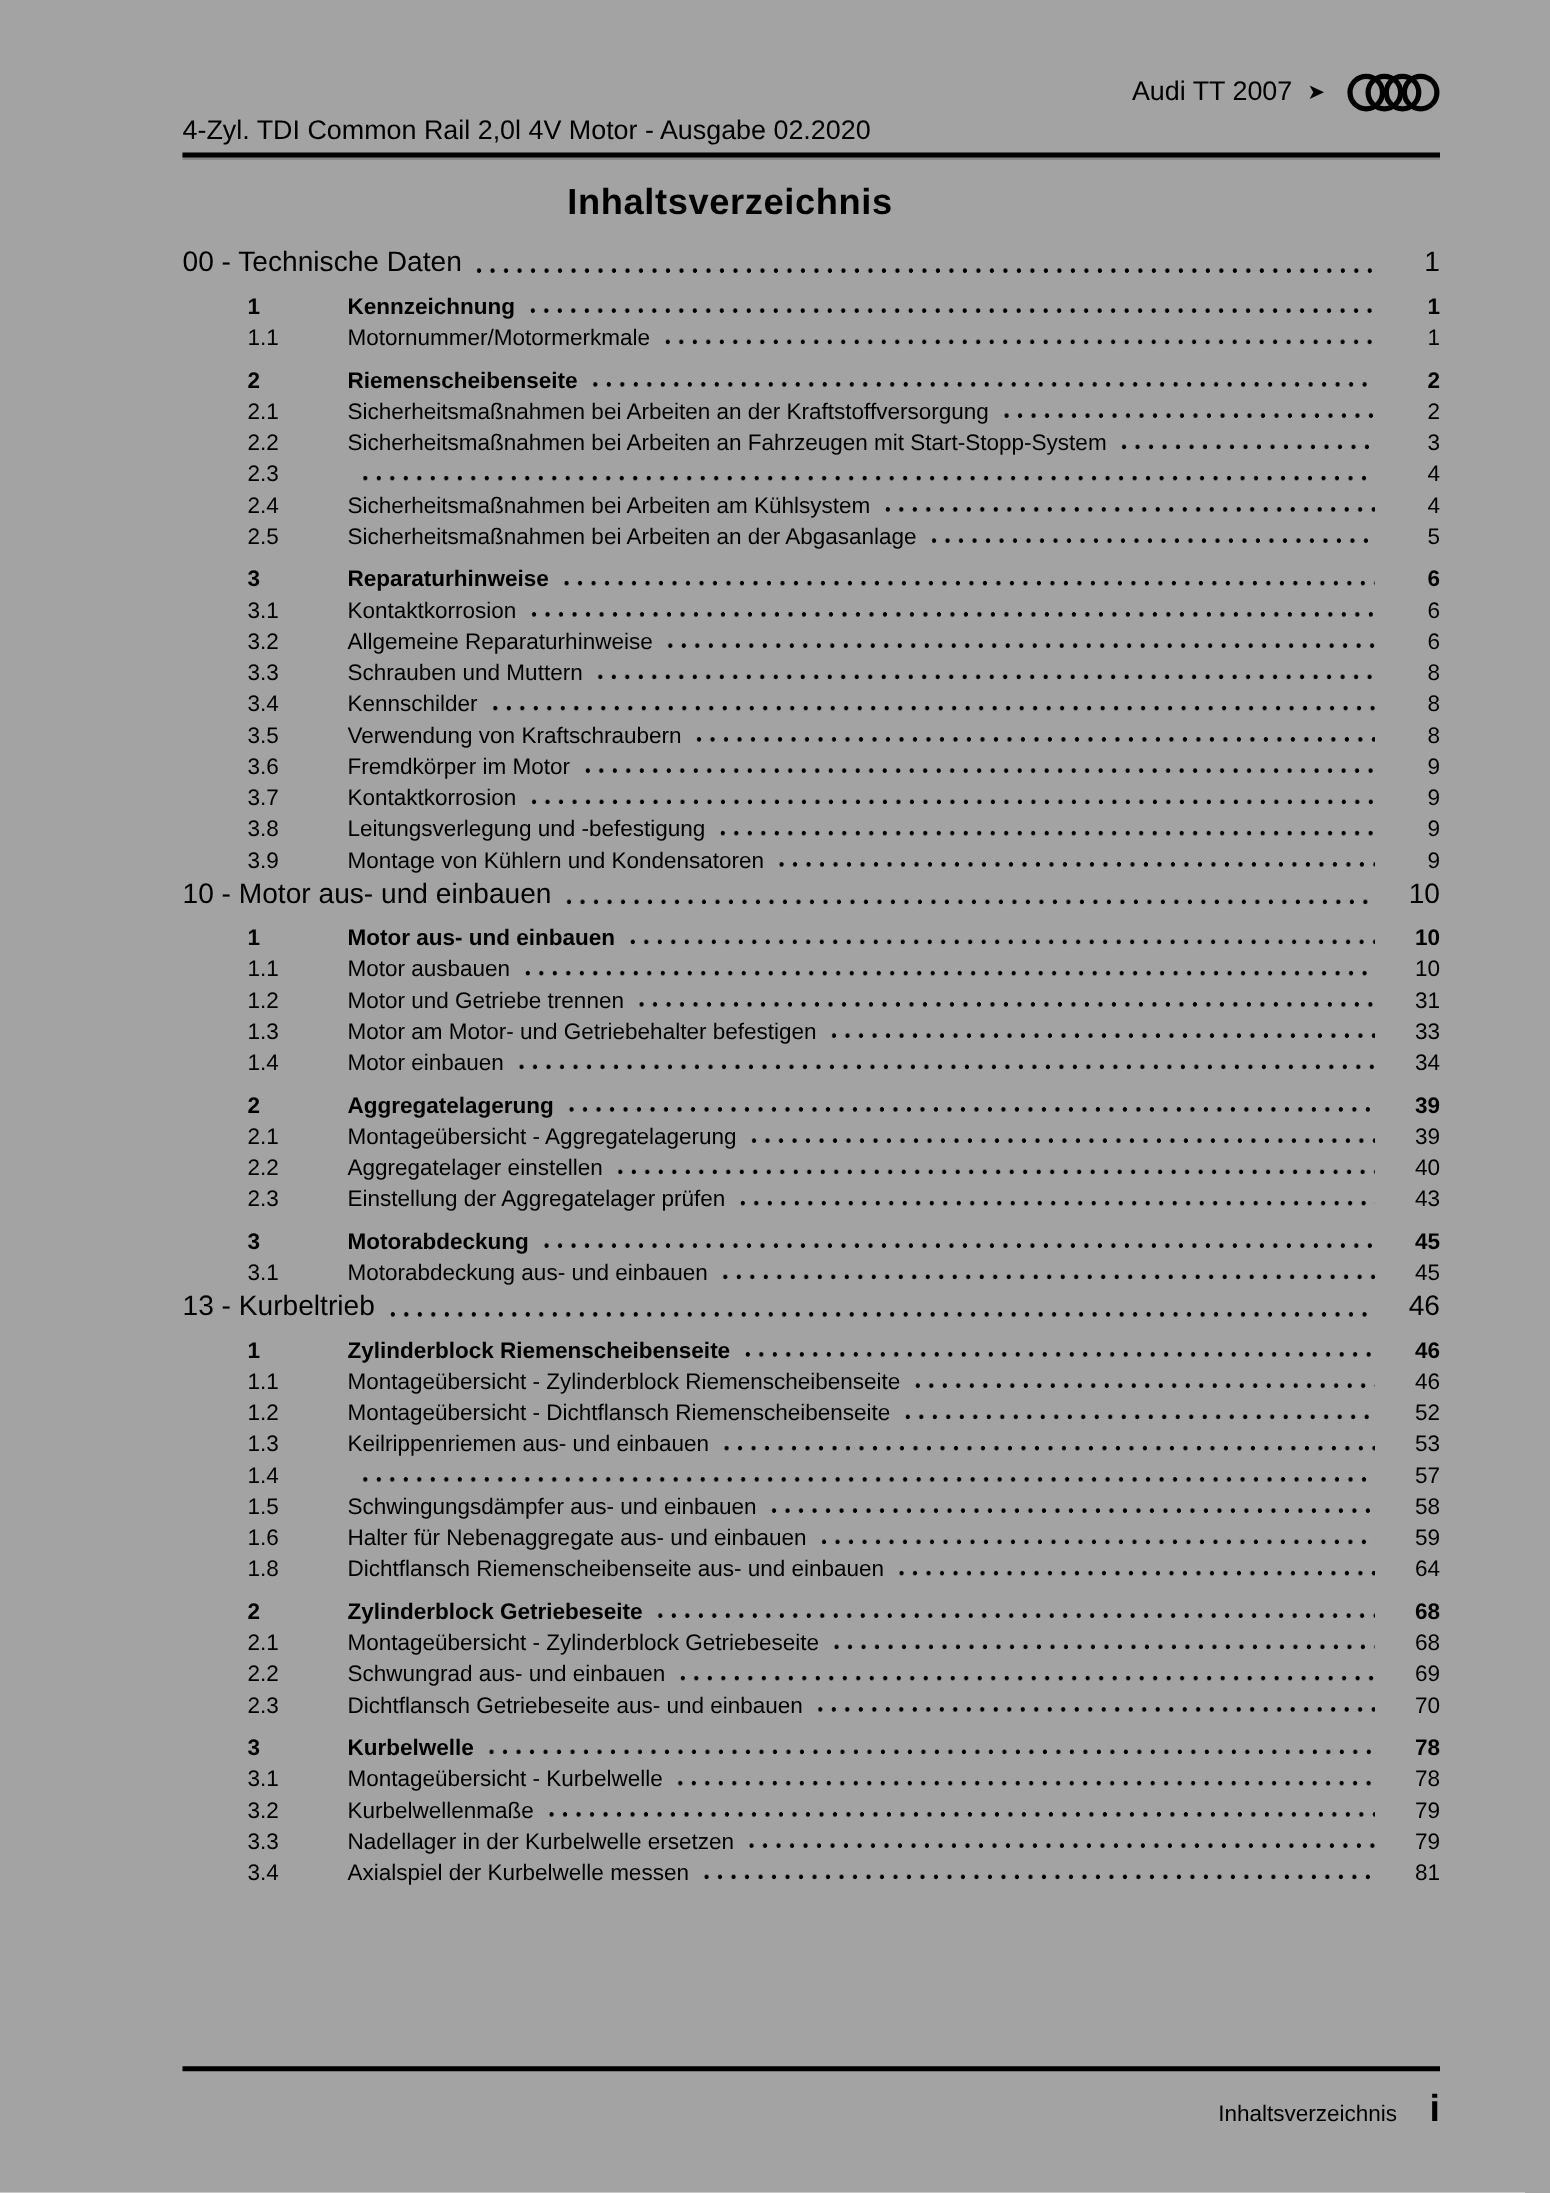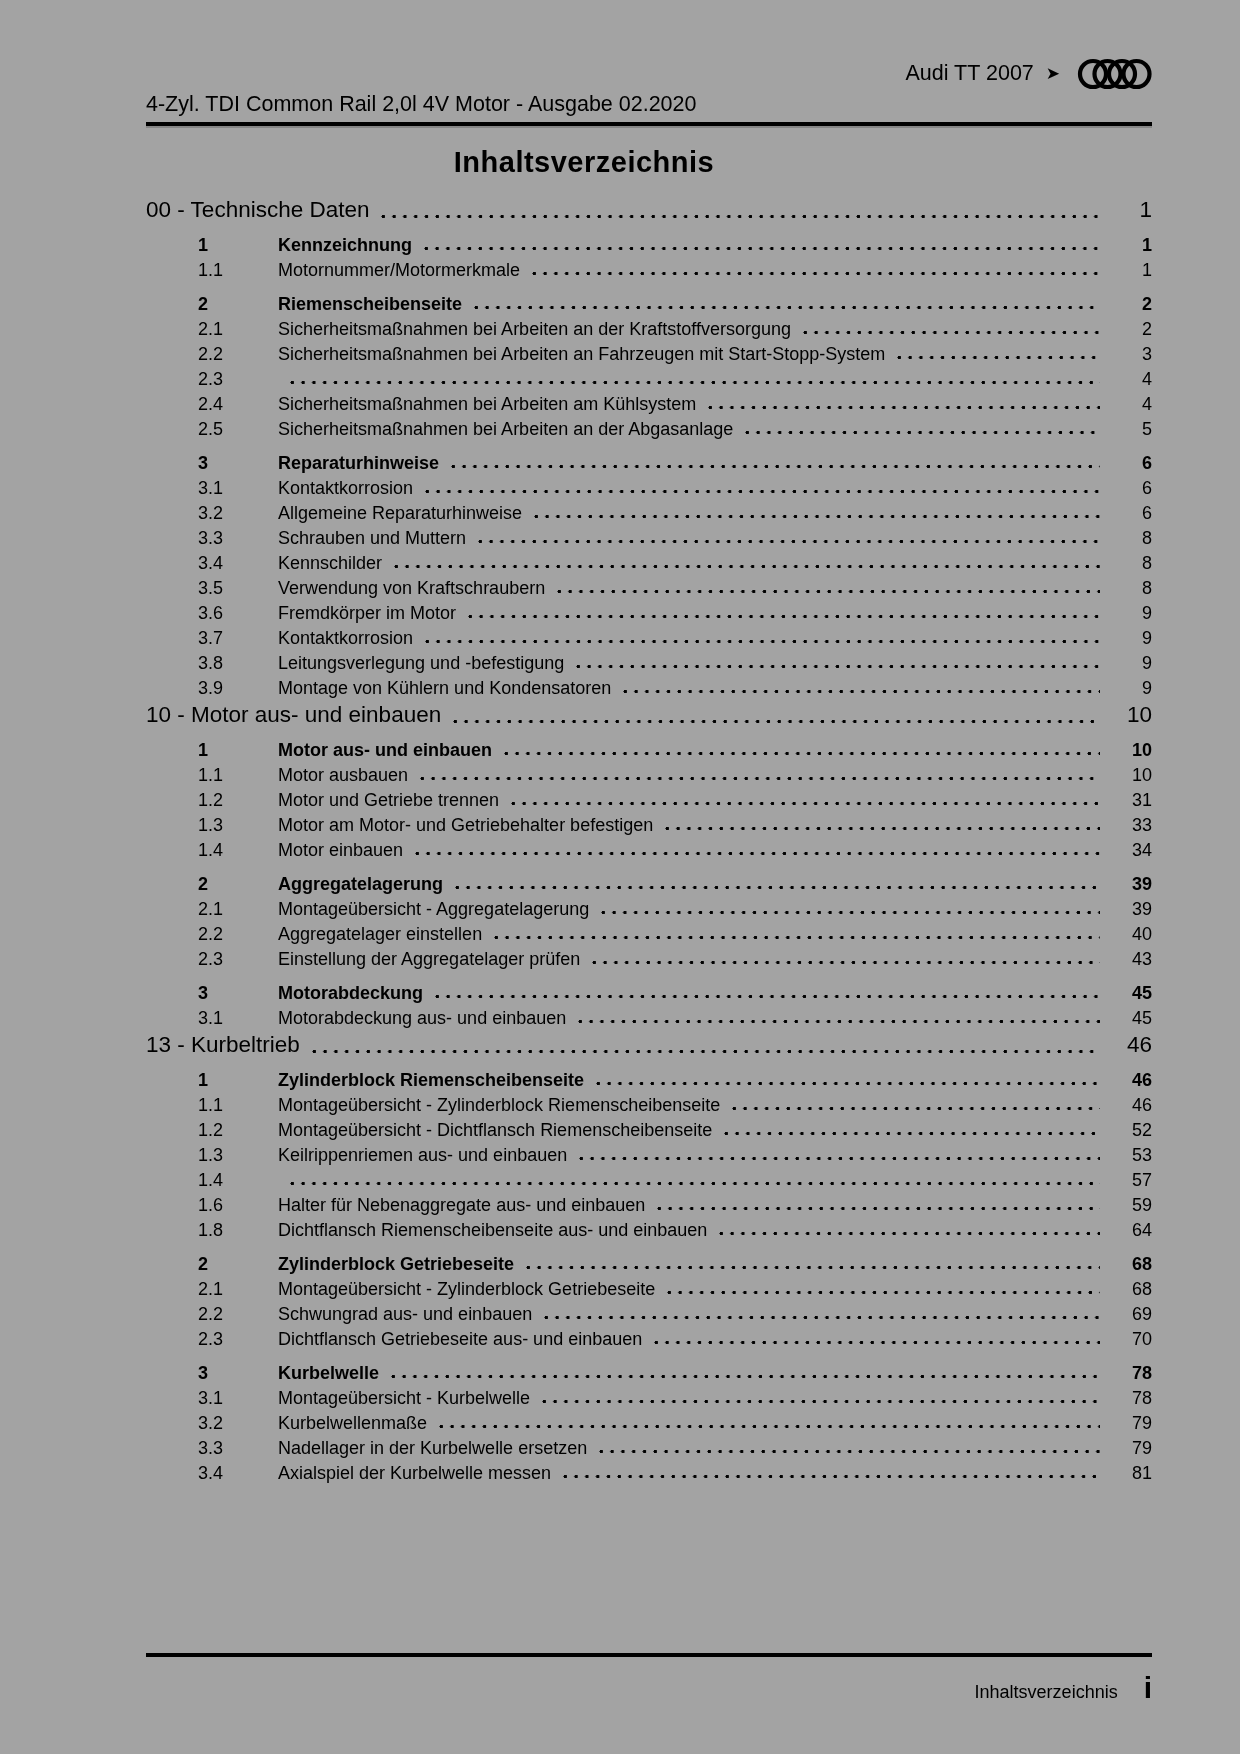--- a/index.html
+++ b/index.html
@@ -302,20 +302,26 @@
           <span class="entry-label">Keilrippenriemen aus- und einbauen</span>
           <span class="leader"></span>
           <span class="pg">53</span>
         </div>
         <div class="row entry-row">
           <span class="num">1.4</span>
           <span class="leader"></span>
           <span class="pg">57</span>
         </div>
         <div class="row entry-row">
+          <span class="num">1.5</span>
+          <span class="entry-label">Schwingungsdämpfer aus- und einbauen</span>
+          <span class="leader"></span>
+          <span class="pg">58</span>
+        </div>
+        <div class="row entry-row">
           <span class="num">1.6</span>
           <span class="entry-label">Halter für Nebenaggregate aus- und einbauen</span>
           <span class="leader"></span>
           <span class="pg">59</span>
         </div>
         <div class="row entry-row">
           <span class="num">1.8</span>
           <span class="entry-label">Dichtflansch Riemenscheibenseite aus- und einbauen</span>
           <span class="leader"></span>
           <span class="pg">64</span>

